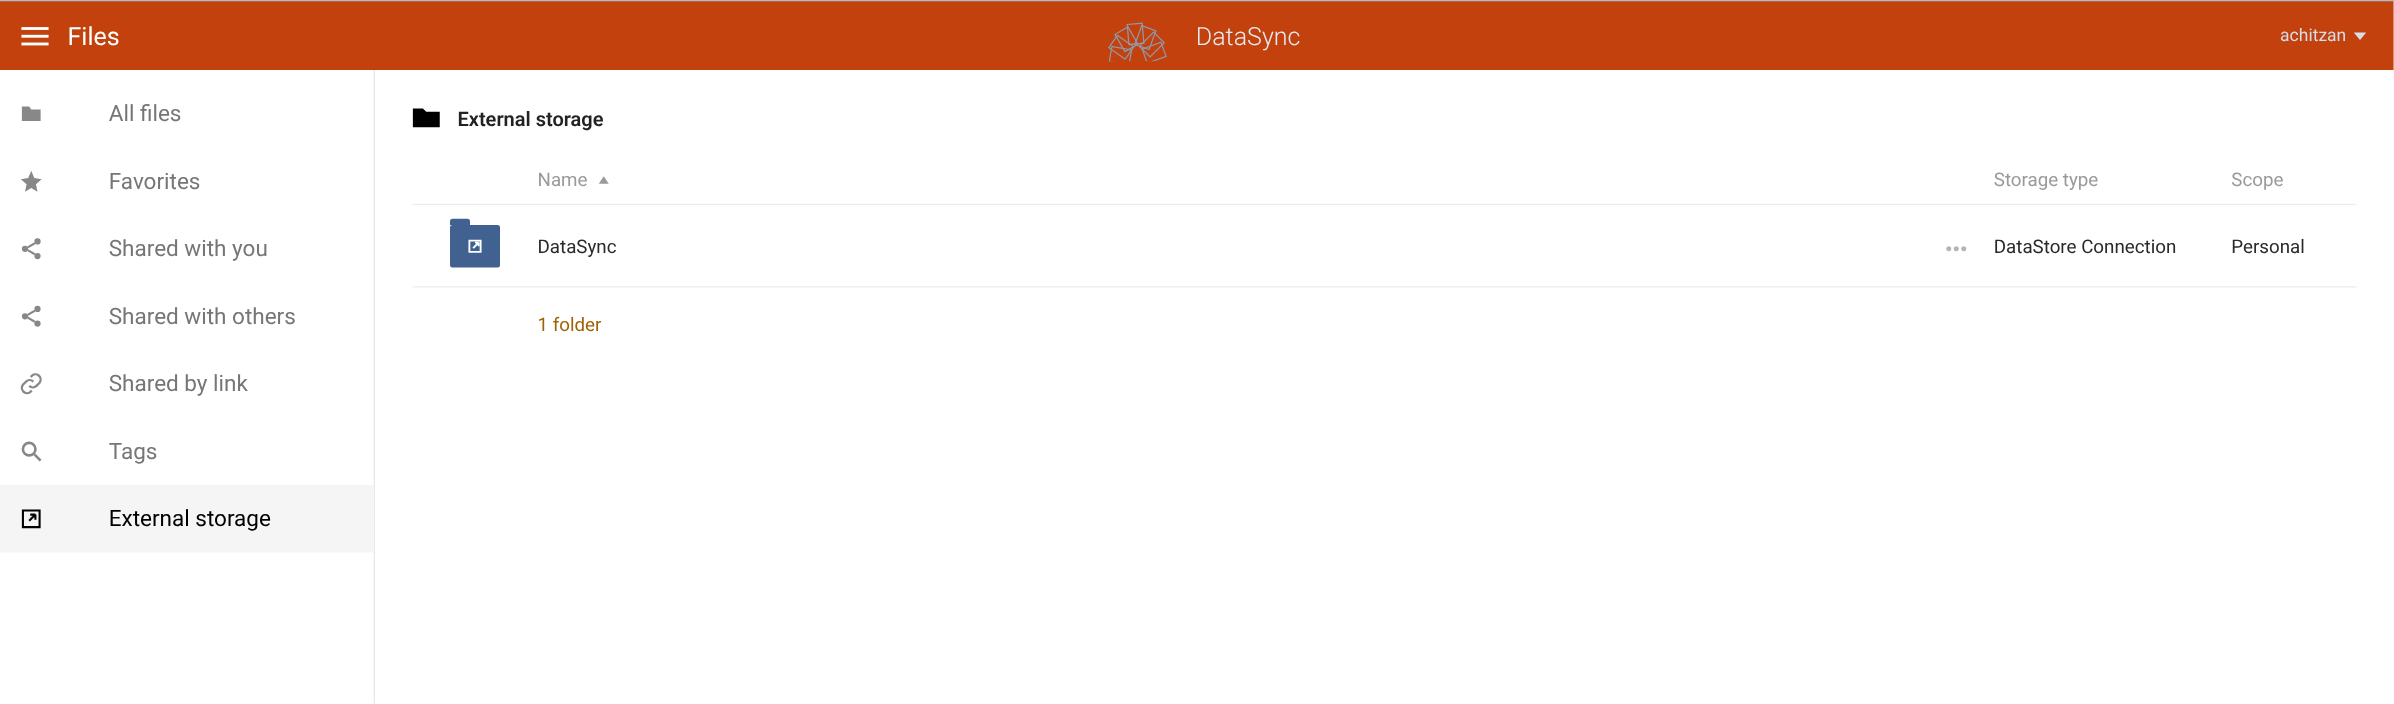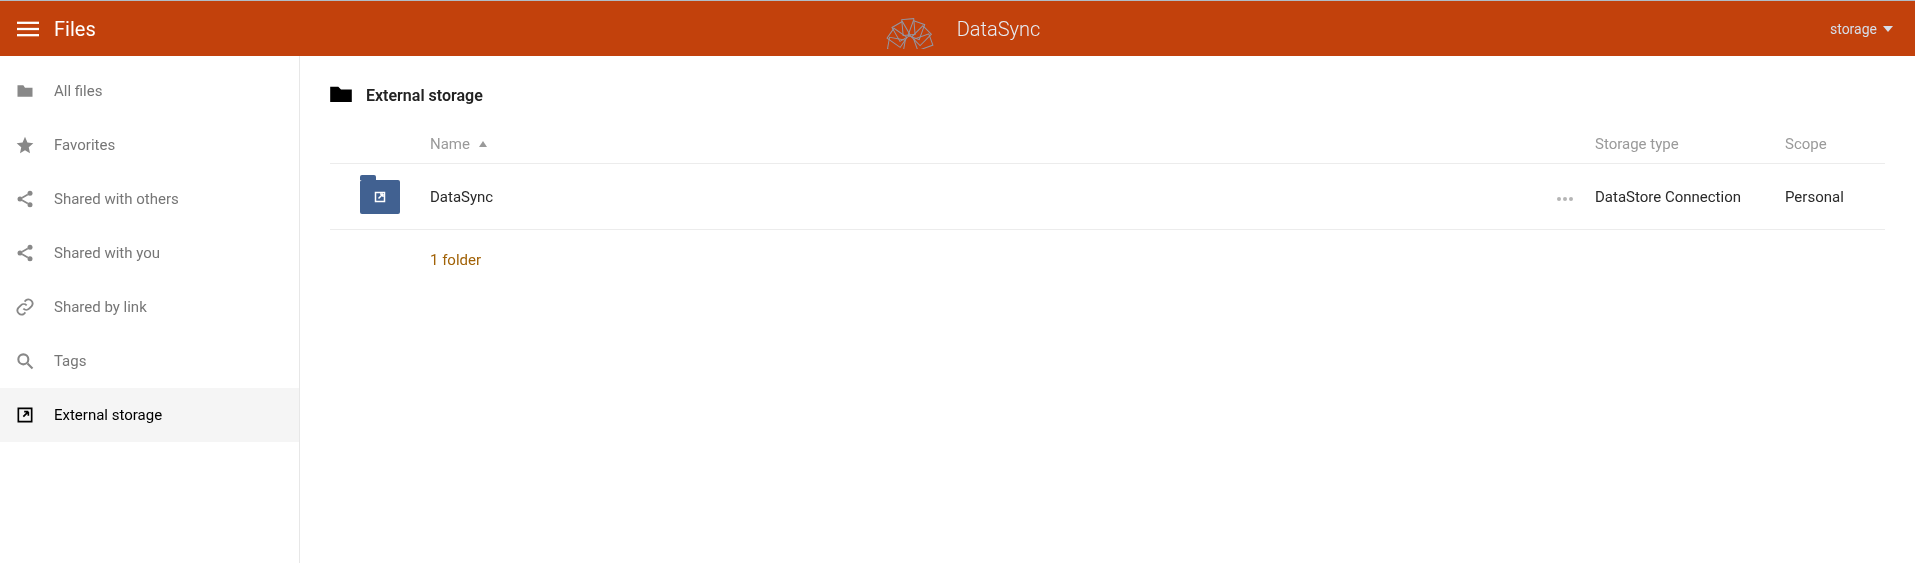--- a/index.html
+++ b/index.html
@@ -63,21 +63,21 @@
       display: flex;
       align-items: center;
       height: 54px;
       padding-left: 14px;
       gap: 18px;
       cursor: pointer;
       color: #767676;
     }
     .sidebar-item .sicon { width: 22px; height: 22px; display:flex; align-items:center; justify-content:center; }
     .sidebar-item .sicon svg { width: 20px; height: 20px; fill: #888; }
-    .sidebar-item .slabel { font-size: 15px; font-weight: 400; }
+    .sidebar-item .slabel { font-size: 18px; font-weight: 400; margin-left: 33px; }
     .sidebar-item.active { background: #f5f5f5; color: #000; font-weight: 600; }
     .sidebar-item.active .sicon svg { fill: #000; }
 
     .main {
       flex: 1;
       padding: 28px 30px 0 30px;
     }
     .crumb {
       display: flex;
       align-items: center;
@@ -155,21 +155,21 @@
         <rect x="-6" y="-22" width="12" height="16" transform="rotate(70)"></rect>
         <rect x="-6" y="-26" width="12" height="16" transform="rotate(-30)"></rect>
         <rect x="-6" y="-24" width="12" height="16" transform="rotate(-55)"></rect>
         <rect x="-6" y="-22" width="12" height="16" transform="rotate(-80)"></rect>
       </g>
     </svg>
     <span>DataSync</span>
   </div>
 
   <div class="user">
-    <span>storage</span>
+    <span>achitzan</span>
     <svg viewBox="0 0 10 10">
         <polygon points="0,2 10,2 5,8"></polygon>
       </svg>
   </div>
 </div>
 
 <div class="body-wrap">
 
   <nav class="sidebar">
 
@@ -193,33 +193,33 @@
 
     <div class="sidebar-item">
       <span class="sicon">
         <svg viewBox="0 0 24 24">
             <circle cx="18" cy="5" r="3"></circle>
             <circle cx="6" cy="12" r="3"></circle>
             <circle cx="18" cy="19" r="3"></circle>
             <path d="M8.6 10.6l6.8-3.9M8.6 13.4l6.8 3.9" stroke="#888" stroke-width="2"></path>
           </svg>
       </span>
-      <span class="slabel">Shared with others</span>
+      <span class="slabel">Shared with you</span>
     </div>
 
     <div class="sidebar-item">
       <span class="sicon">
         <svg viewBox="0 0 24 24">
             <circle cx="18" cy="5" r="3"></circle>
             <circle cx="6" cy="12" r="3"></circle>
             <circle cx="18" cy="19" r="3"></circle>
             <path d="M8.6 10.6l6.8-3.9M8.6 13.4l6.8 3.9" stroke="#888" stroke-width="2"></path>
           </svg>
       </span>
-      <span class="slabel">Shared with you</span>
+      <span class="slabel">Shared with others</span>
     </div>
 
     <div class="sidebar-item">
       <span class="sicon">
         <svg viewBox="0 0 24 24">
             <path d="M10 14a5 5 0 0 0 7 0l3-3a5 5 0 0 0-7-7l-1.5 1.5M14 10a5 5 0 0 0-7 0l-3 3a5 5 0 0 0 7 7l1.5-1.5" fill="none" stroke="#888" stroke-width="2.2"></path>
           </svg>
       </span>
       <span class="slabel">Shared by link</span>
     </div>

